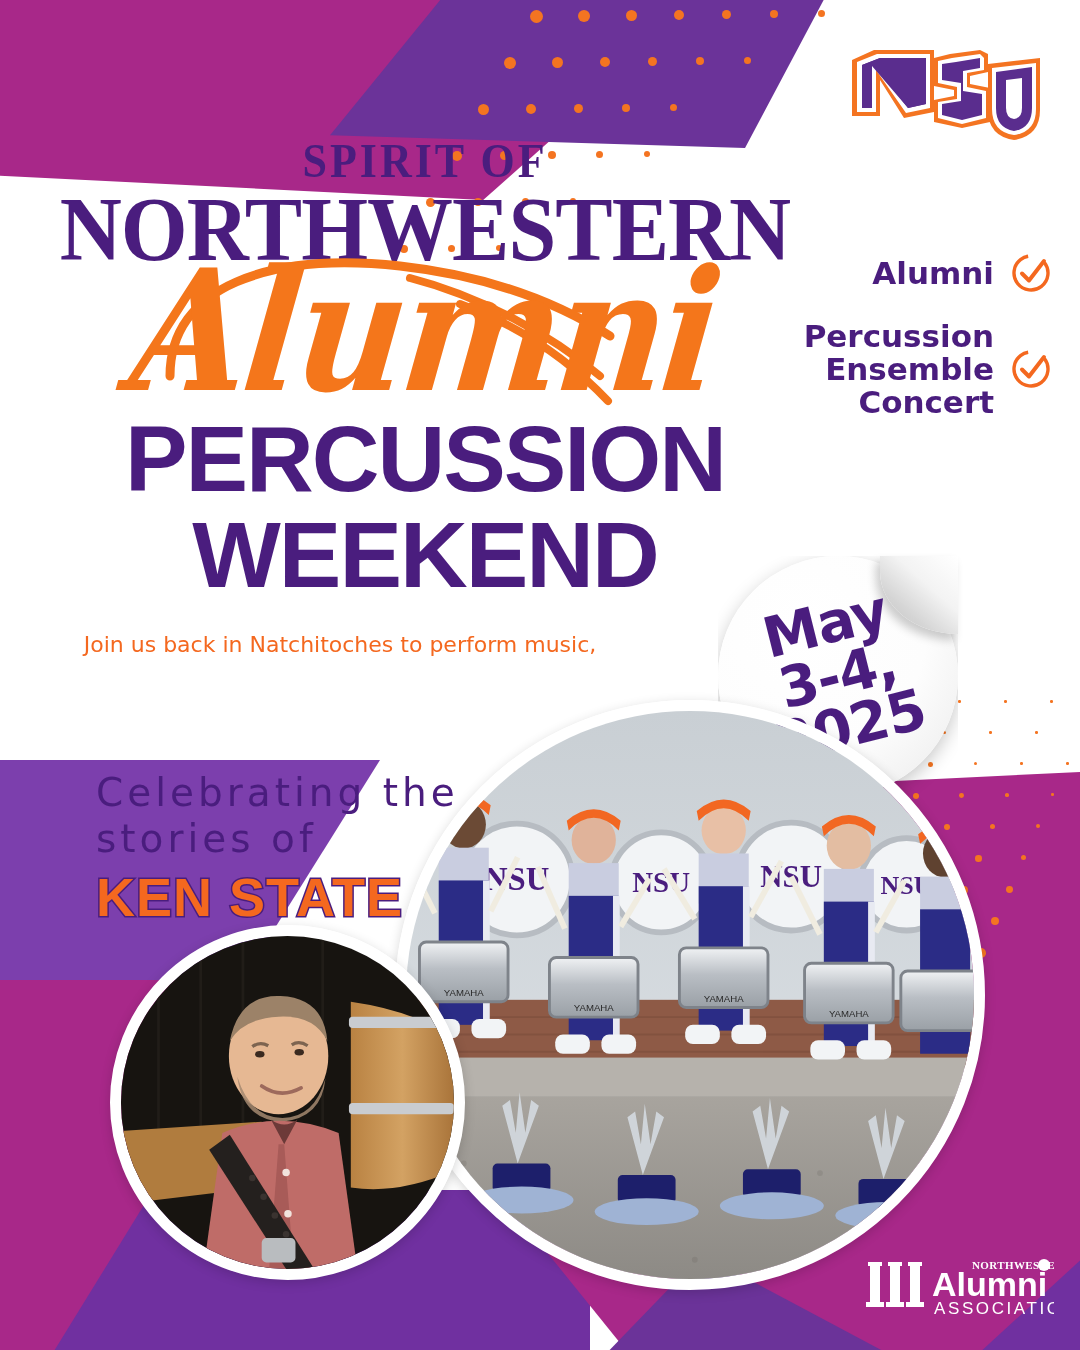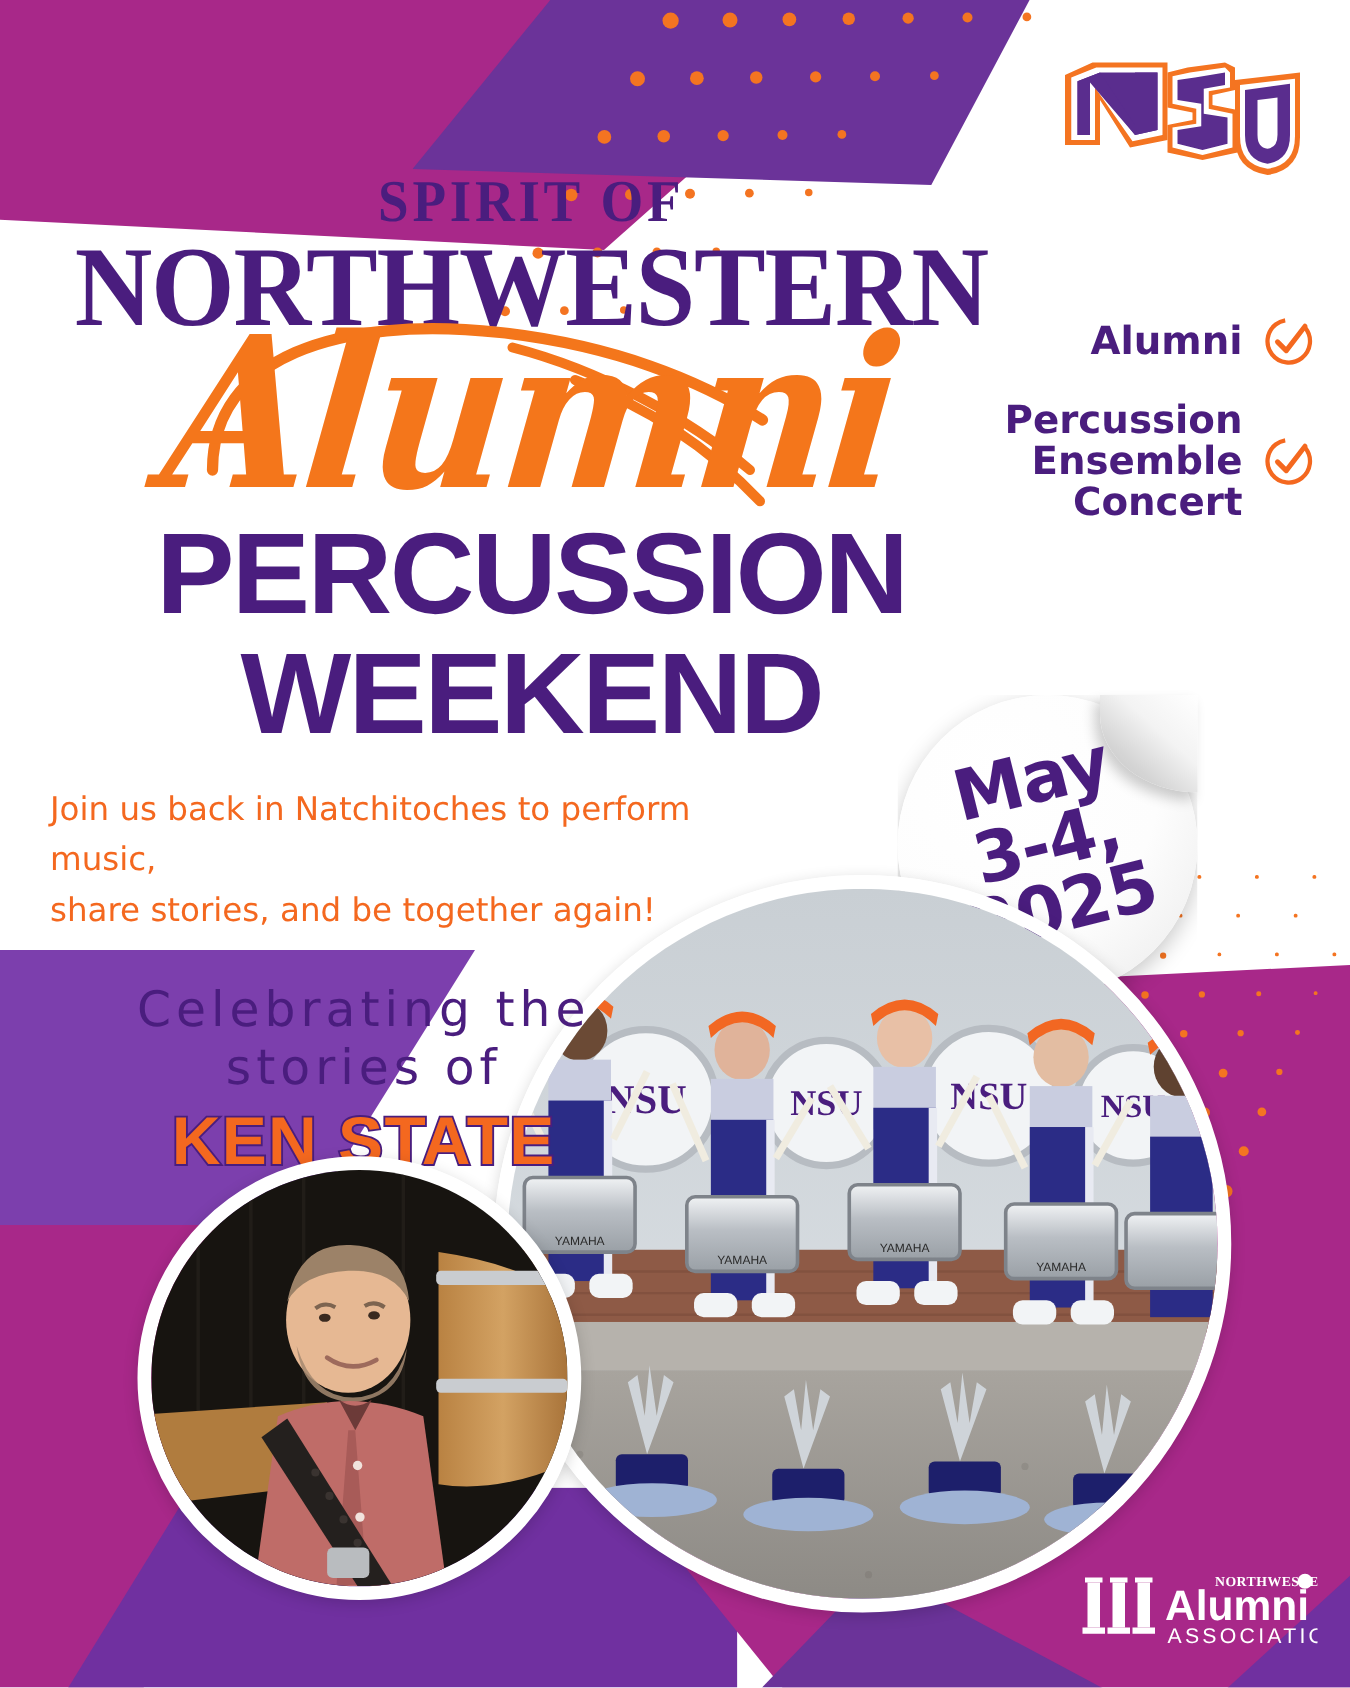--- a/index.html
+++ b/index.html
@@ -64,22 +64,22 @@
   .alumni{font-family:"DejaVu Serif",serif;font-style:italic;font-weight:bold;
     color:#F4761B;font-size:150px;line-height:1;
     transform:skewX(-6deg) scaleY(1.12);letter-spacing:-4px;}
   .swoosh{position:absolute;left:150px;top:-30px;width:560px;height:200px;pointer-events:none;}
 
   .percussion{font-family:"Liberation Sans",sans-serif;font-weight:bold;
     color:#4A1D7E;font-size:92px;line-height:0.94;letter-spacing:-2px;
     margin-top:10px;transform:scaleX(1.02);}
 
   
-  .subtext{position:absolute;left:40px;top:628px;width:600px;text-align:left;
-    color:#F4681F;font-size:26px;line-height:1.55;
+  .subtext{position:absolute;left:40px;top:628px;width:600px;text-align:center;
+    color:#F4681F;font-size:22px;line-height:1.55;
     font-family:"DejaVu Sans",sans-serif;}
 
   
   .checklist{position:absolute;right:28px;top:252px;width:265px;}
   .check-row{display:flex;align-items:center;justify-content:flex-end;
     margin-bottom:26px;}
   .check-label{color:#4A1D7E;font-weight:bold;font-size:31px;line-height:1.06;
     text-align:right;font-family:"DejaVu Sans",sans-serif;}
   .check-icon{flex:0 0 auto;margin-left:16px;width:42px;height:42px;}
   .check-icon svg{width:100%;height:100%;display:block;}
@@ -96,21 +96,21 @@
     box-shadow:-4px 6px 10px rgba(0,0,0,0.20);
     transform:rotate(0deg);}
   .sticker-text{position:absolute;inset:0;display:flex;align-items:center;
     justify-content:center;}
   .sticker-text span{display:block;color:#4A1D7E;font-weight:bold;
     font-size:56px;line-height:0.94;text-align:center;
     font-family:"DejaVu Sans",sans-serif;
     transform:rotate(-14deg);letter-spacing:-1px;}
 
   
-  .celebrating{position:absolute;left:96px;top:786px;width:390px;text-align:center;}
+  .celebrating{position:absolute;left:96px;top:770px;width:390px;text-align:left;}
   .celebrating .line{color:#4A1D7E;font-size:39px;letter-spacing:4px;line-height:1.18;
     font-family:"DejaVu Sans",sans-serif;font-weight:400;}
   .ken-green{font-family:"Liberation Sans",sans-serif;font-weight:bold;
     font-size:54px;letter-spacing:1px;margin-top:4px;
     color:#F4681F;
     -webkit-text-stroke:3px #4A1D7E;
     paint-order:stroke fill;}
 
   
   .photo{position:absolute;border-radius:50%;overflow:hidden;
@@ -256,21 +256,20 @@
         <path d="M300 78 C360 100 410 135 448 175" fill="none" stroke="#F4761B" stroke-width="8" stroke-linecap="round"></path>
       </svg>
       <div class="alumni">Alumni</div>
     </div>
     <div class="percussion">PERCUSSION</div>
     <div class="percussion">WEEKEND</div>
   </div>
 
   <div class="subtext">
     <div>Join us back in Natchitoches to perform music,</div>
-    <div>share stories, and be together again!</div>
   </div>
 
   <div class="checklist">
     <div class="check-row">
       <div class="check-label">Alumni</div>
       <div class="check-icon">
         <svg viewBox="0 0 42 42">
           <circle cx="21" cy="21" r="17" fill="none" stroke="#F4681F" stroke-width="3.4" stroke-dasharray="88 20" transform="rotate(-38 21 21)"></circle>
           <path d="M12 21.5 L19 28.5 L34 9" fill="none" stroke="#F4681F" stroke-width="4" stroke-linecap="round" stroke-linejoin="round"></path>
         </svg>

